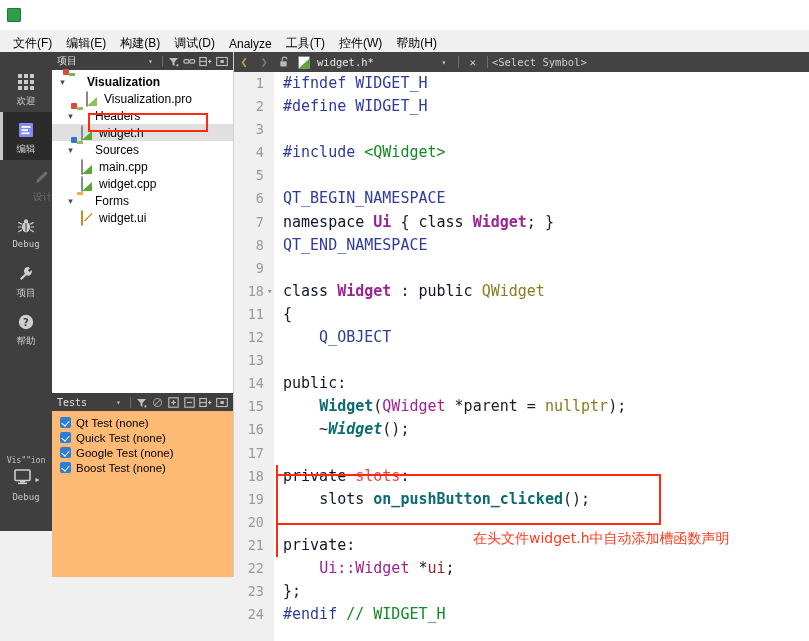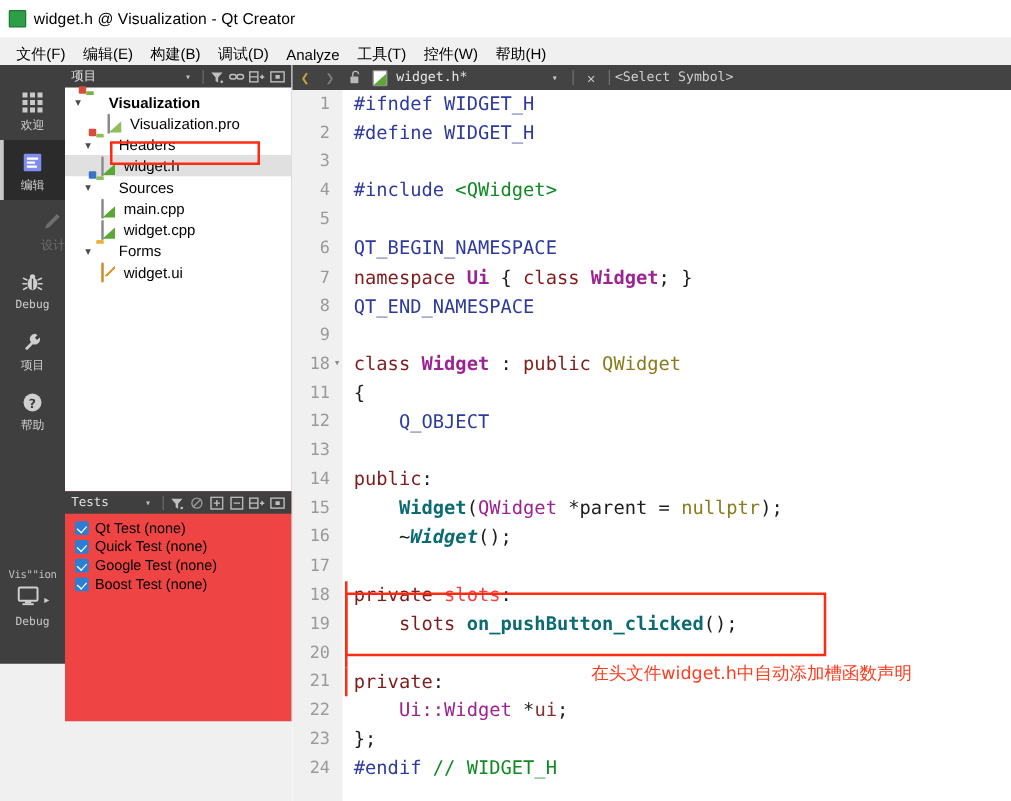--- a/index.html
+++ b/index.html
@@ -200,21 +200,21 @@
     position: absolute;
     color: #ff3b1d;
     font-size: 14px;
     font-family: "DejaVu Sans", sans-serif;
     white-space: nowrap;
   }
 
   
   .testspanel {
     position: absolute; left: 52px; top: 393px; width: 182px; height: 184px;
-    background: #ef4444;
+    background: #fdba74;
     border-right: 1px solid #cfcfcf;
   }
   .test-row {
     height: 15px; display: flex; align-items: center;
     padding-left: 8px; font-size: 11.5px; color: #000;
     cursor: default;
   }
   .chk {
     width: 11px; height: 11px; margin-right: 5px;
     background: #2a7fd4; border-radius: 2px;
@@ -280,39 +280,38 @@
   .code {
     position: absolute; left: 49px; top: 0;
     white-space: pre;
     line-height: 23.1px;
     color: #1d1d1d;
   }
   
   .c-pre   { color: #2e3b9e; }          
   .c-str   { color: #128a24; }          
   .c-cmt   { color: #128a24; }
-  .c-key   { color: #7f1d1d; }          
+  .c-key   { color: #0f172a; }          
   .c-key2  { color: #ef4444; }          
   .c-type  { color: #9b2393; font-weight: bold; }  
   .c-typep { color: #9b2393; }          
   .c-func  { color: #0b6b72; font-weight: bold; }  
   .c-func-i{ color: #0b6b72; font-weight: bold; font-style: italic; }
   .c-field { color: #8a2f2f; }
   .c-macro { color: #2e3b9e; }
   .c-plain { color: #1d1d1d; }
   .c-olive { color: #8a7b1e; }
 </style>
 </head>
 <body>
 
 <div id="app">
 
   <div class="titlebar">
     <span class="app-icon"></span>
-    <span class="title-text">widget.h @ Visualization - Qt Creator</span>
   </div>
 
   <div class="menubar">
     <div class="menu-item">文件(F)</div>
     <div class="menu-item">编辑(E)</div>
     <div class="menu-item">构建(B)</div>
     <div class="menu-item">调试(D)</div>
     <div class="menu-item">Analyze</div>
     <div class="menu-item">工具(T)</div>
     <div class="menu-item">控件(W)</div>

